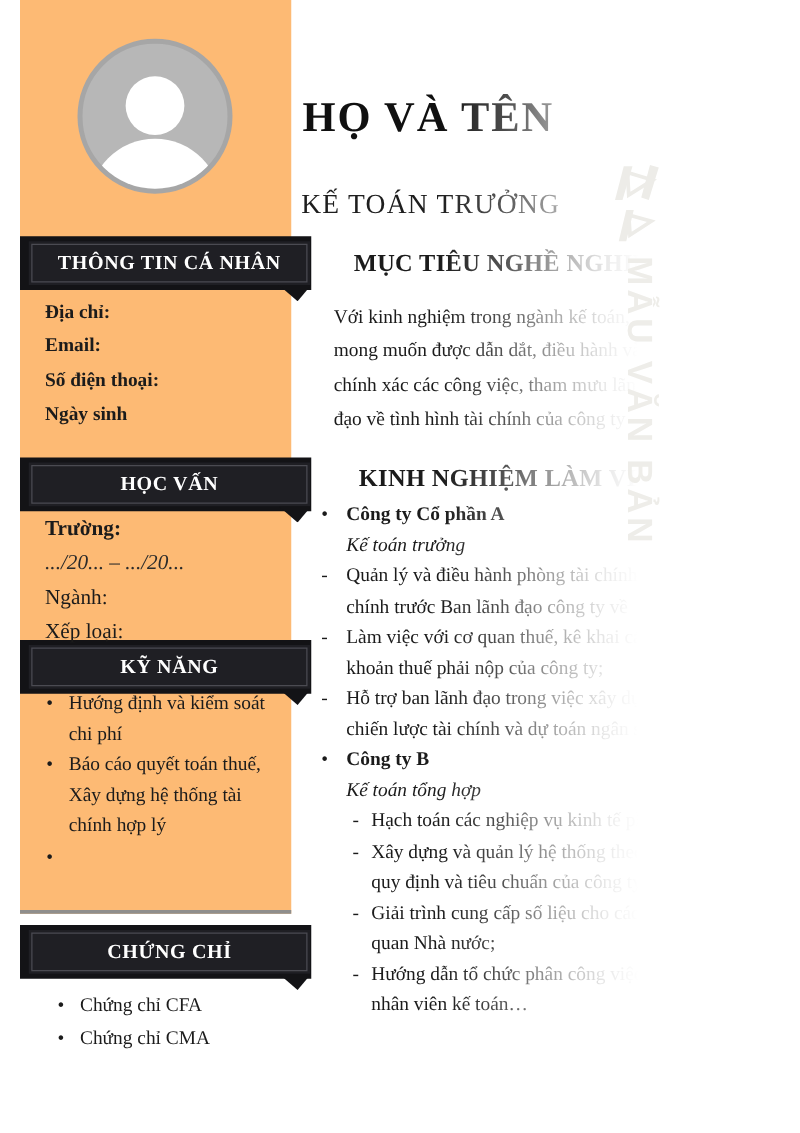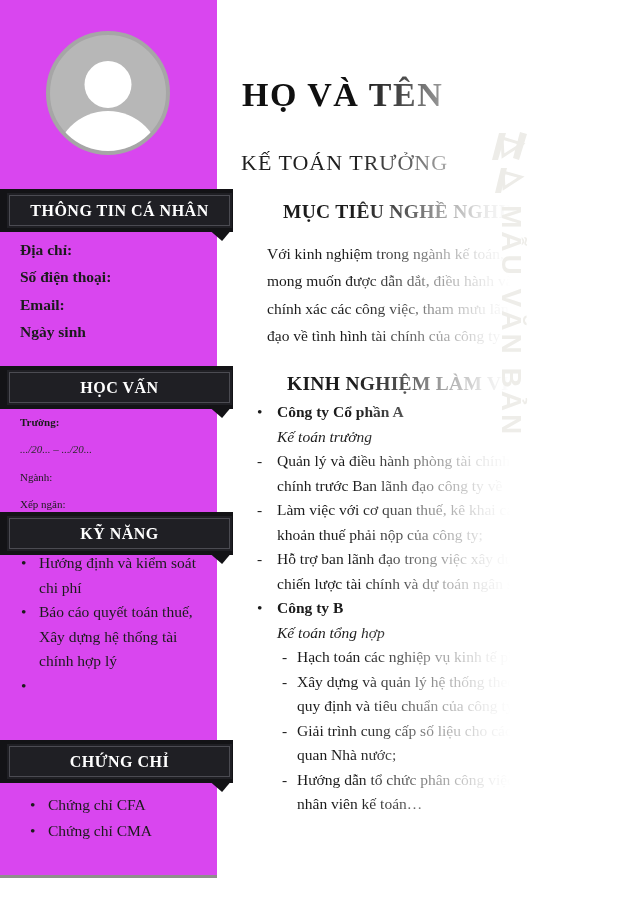--- a/index.html
+++ b/index.html
@@ -4,22 +4,22 @@
 <style>
   * { margin:0; padding:0; box-sizing:border-box; }
   html,body { background:#fff; }
   .page {
     position:relative; width:640px; height:906px; background:#ffffff;
     overflow:hidden; font-family:"Liberation Serif", serif; color:#1b1b1b;
   }
 
   
   .sidebar {
-    position:absolute; left:0; top:0; width:217px; height:878px;
-    background:#d946ef; z-index:4;
+    position:absolute; left:16px; top:0; width:217px; height:731px;
+    background:#fdba74; z-index:4;
   }
   .sidebar-bottom-strip {
     position:absolute; left:0; bottom:0; width:217px; height:3px; background:#8f8e8c;
   }
   .avatar {
     position:absolute; left:46px; top:31px; width:124px; height:124px;
     border-radius:50%; background:#b7b7b7; border:4px solid #a6a6a6; overflow:hidden;
   }
   .avatar .head {
     position:absolute; left:50%; top:26px; transform:translateX(-50%);
@@ -47,21 +47,21 @@
   }
   .ribbon-label {
     color:#fff; font-weight:bold; font-size:16px; letter-spacing:.5px; white-space:nowrap;
   }
   .r-personal { top:193px; }
   .r-education { top:370px; }
   .r-skills { top:516px; }
   .r-certs { top:744px; }
 
   .info-block { position:absolute; left:20px; top:236px; font-size:15.5px; font-weight:bold; line-height:27.3px; }
-  .edu-block  { position:absolute; left:20px; top:409px; font-size:11px; line-height:27.3px; }
+  .edu-block  { position:absolute; left:20px; top:409px; font-size:17px; line-height:27.3px; }
   .edu-school { font-weight:bold; }
   .edu-dates  { font-style:italic; color:#2a2a2a; }
 
   .skills-block { position:absolute; left:18px; top:551px; width:194px; font-size:15.5px; line-height:24.6px; }
   .certs-block  { position:absolute; left:27px; top:792px; width:180px; font-size:15.5px; line-height:26px; }
   .blist-item { display:flex; }
   .blist-item .mk { width:21px; flex:0 0 21px; text-align:left; padding-left:3px; }
   .blist-item .tx { flex:1; white-space:pre-line; }
 
   
@@ -222,34 +222,34 @@
       <div class="head"></div>
       <div class="shoulders"></div>
     </div>
 
     <div class="ribbon r-personal">
       <span class="back"></span>
       <span class="ribbon-label">THÔNG TIN CÁ NHÂN</span>
     </div>
     <div class="info-block">
       <div>Địa chỉ:</div>
+      <div>Email:</div>
       <div>Số điện thoại:</div>
-      <div>Email:</div>
       <div>Ngày sinh</div>
     </div>
 
     <div class="ribbon r-education">
       <span class="back"></span>
       <span class="ribbon-label">HỌC VẤN</span>
     </div>
     <div class="edu-block">
       <div class="edu-school">Trường:</div>
       <div class="edu-dates">.../20...  –  .../20...</div>
       <div>Ngành:</div>
-      <div>Xếp ngân:</div>
+      <div>Xếp loại:</div>
     </div>
 
     <div class="ribbon r-skills">
       <span class="back"></span>
       <span class="ribbon-label">KỸ NĂNG</span>
     </div>
     <div class="skills-block">
       <div class="blist-item">
           <span class="mk">•</span>
           <span class="tx">Hướng định và kiểm soát

